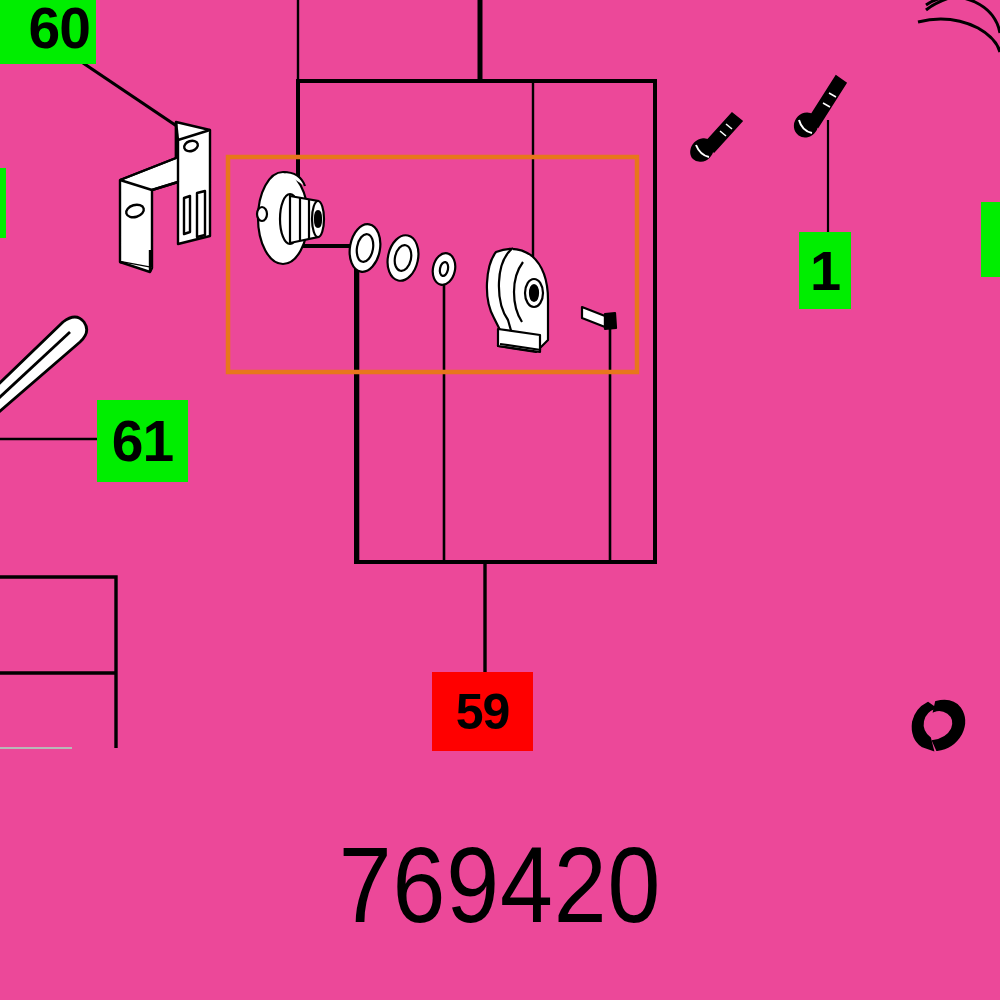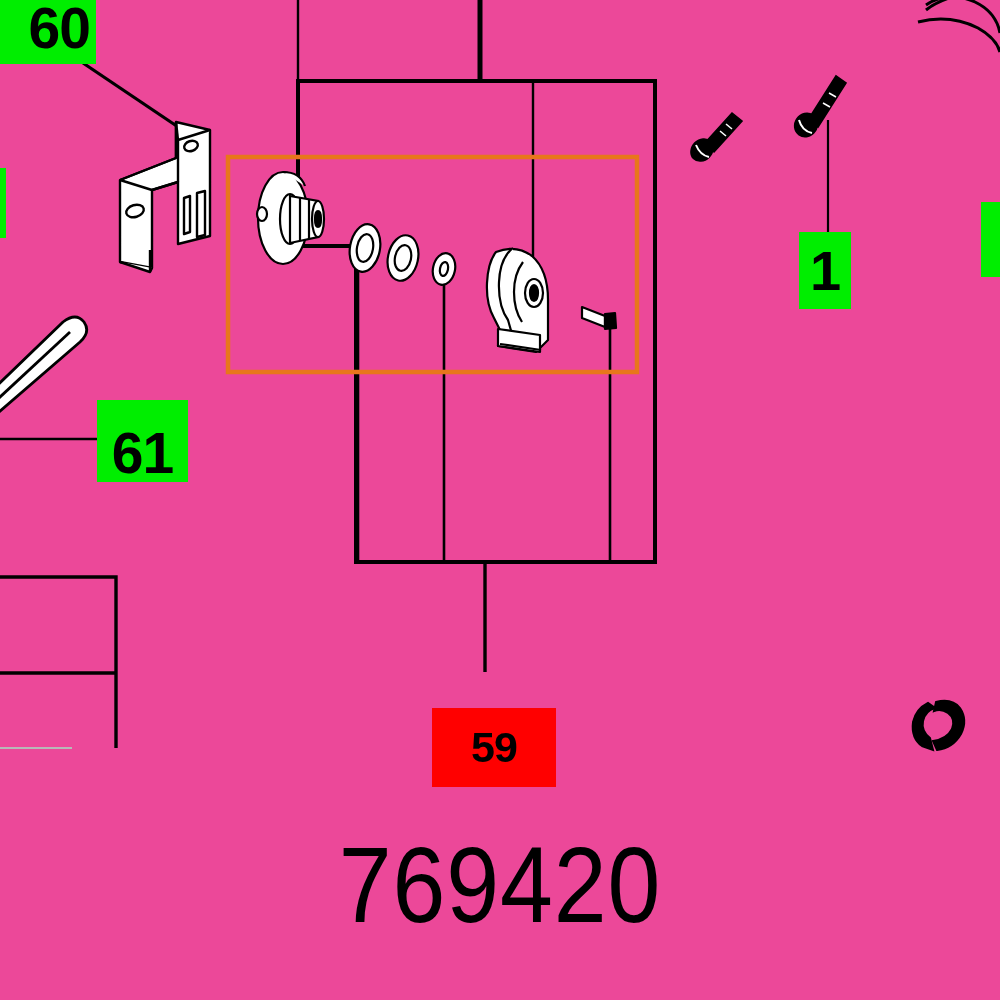--- a/index.html
+++ b/index.html
@@ -31,23 +31,23 @@
     justify-content: center;
     font-family: "Liberation Sans", sans-serif;
     font-weight: bold;
     color: #000000;
     line-height: 1;
     letter-spacing: -1px;
   }
   .callout-green { background: #00EE00; }
   .callout-red { background: #FF0000; }
   #callout-60 { left: 0px;   top: -8px;  width: 96px;  height: 72px;  font-size: 57px; justify-content: flex-end; padding-right: 6px; box-sizing: border-box;}
-  #callout-61 { left: 97px;  top: 400px; width: 91px;  height: 82px;  font-size: 57px; align-items: flex-end; }
+  #callout-61 { left: 97px;  top: 400px; width: 91px;  height: 82px;  font-size: 57px; }
   #callout-1  { left: 799px; top: 232px; width: 52px;  height: 77px;  font-size: 56px; }
-  #callout-59 { left: 432px; top: 672px; width: 124px; height: 79px;  font-size: 43px; margin-top: 36px; }
+  #callout-59 { left: 432px; top: 672px; width: 101px; height: 79px;  font-size: 50px; }
   #callout-edge-left  { left: 0px;   top: 168px; width: 6px;  height: 70px; }
   #callout-edge-right { left: 981px; top: 202px; width: 19px; height: 75px; }
   #part-number {
     position: absolute;
     left: 0px;
     top: 822px;
     width: 1000px;
     text-align: center;
     font-family: "Liberation Sans Narrow", "Liberation Sans", sans-serif;
     font-weight: normal;

